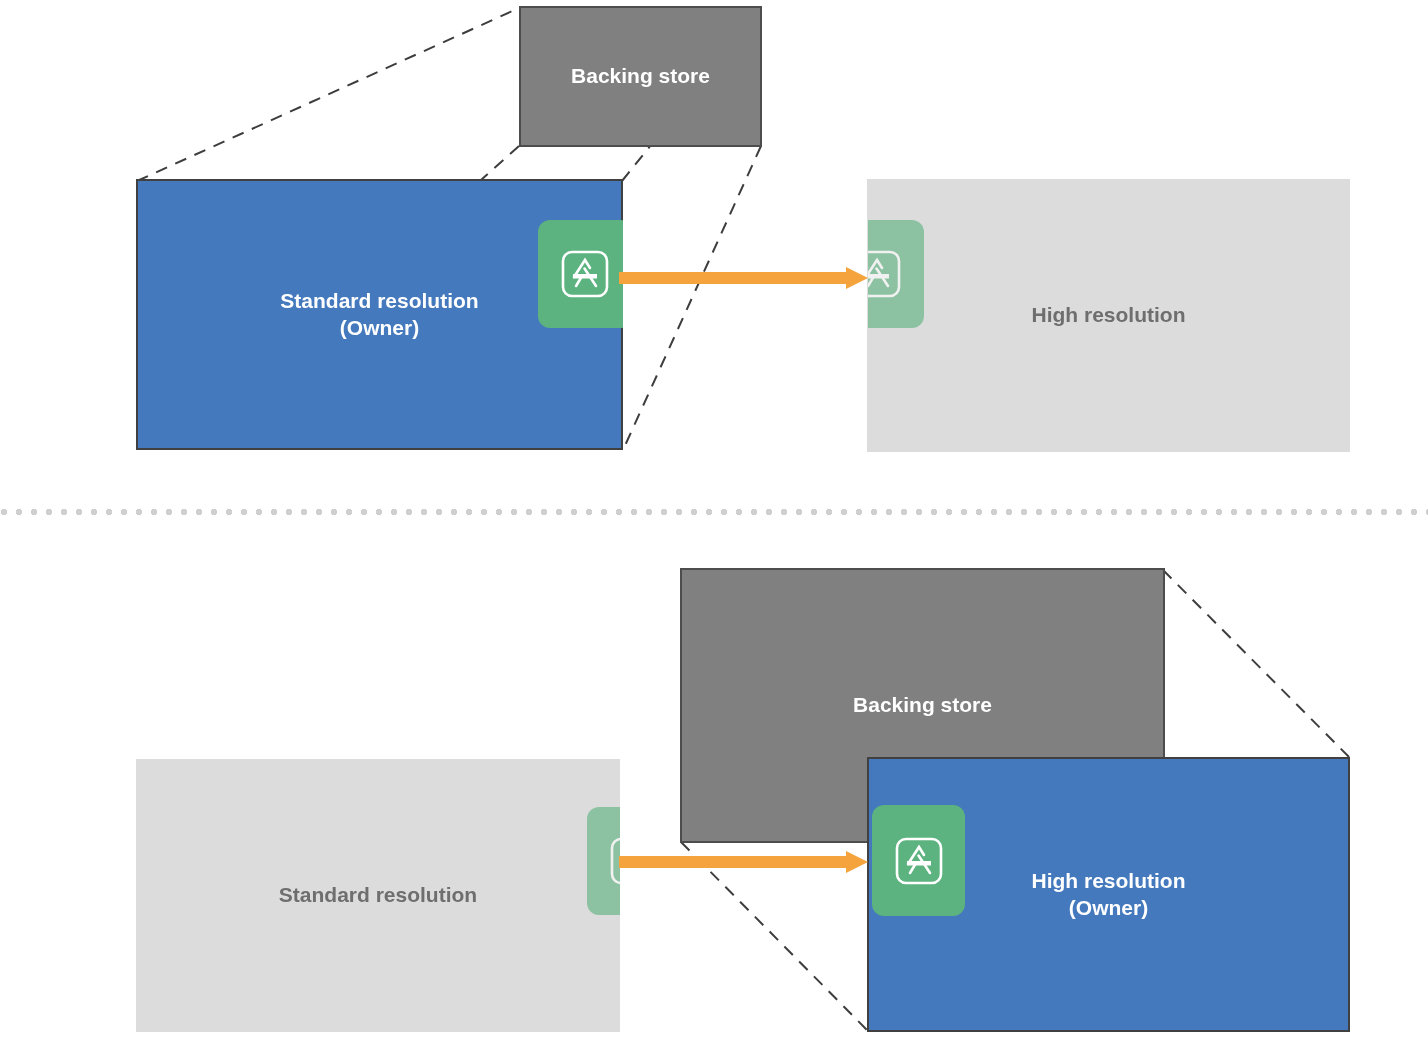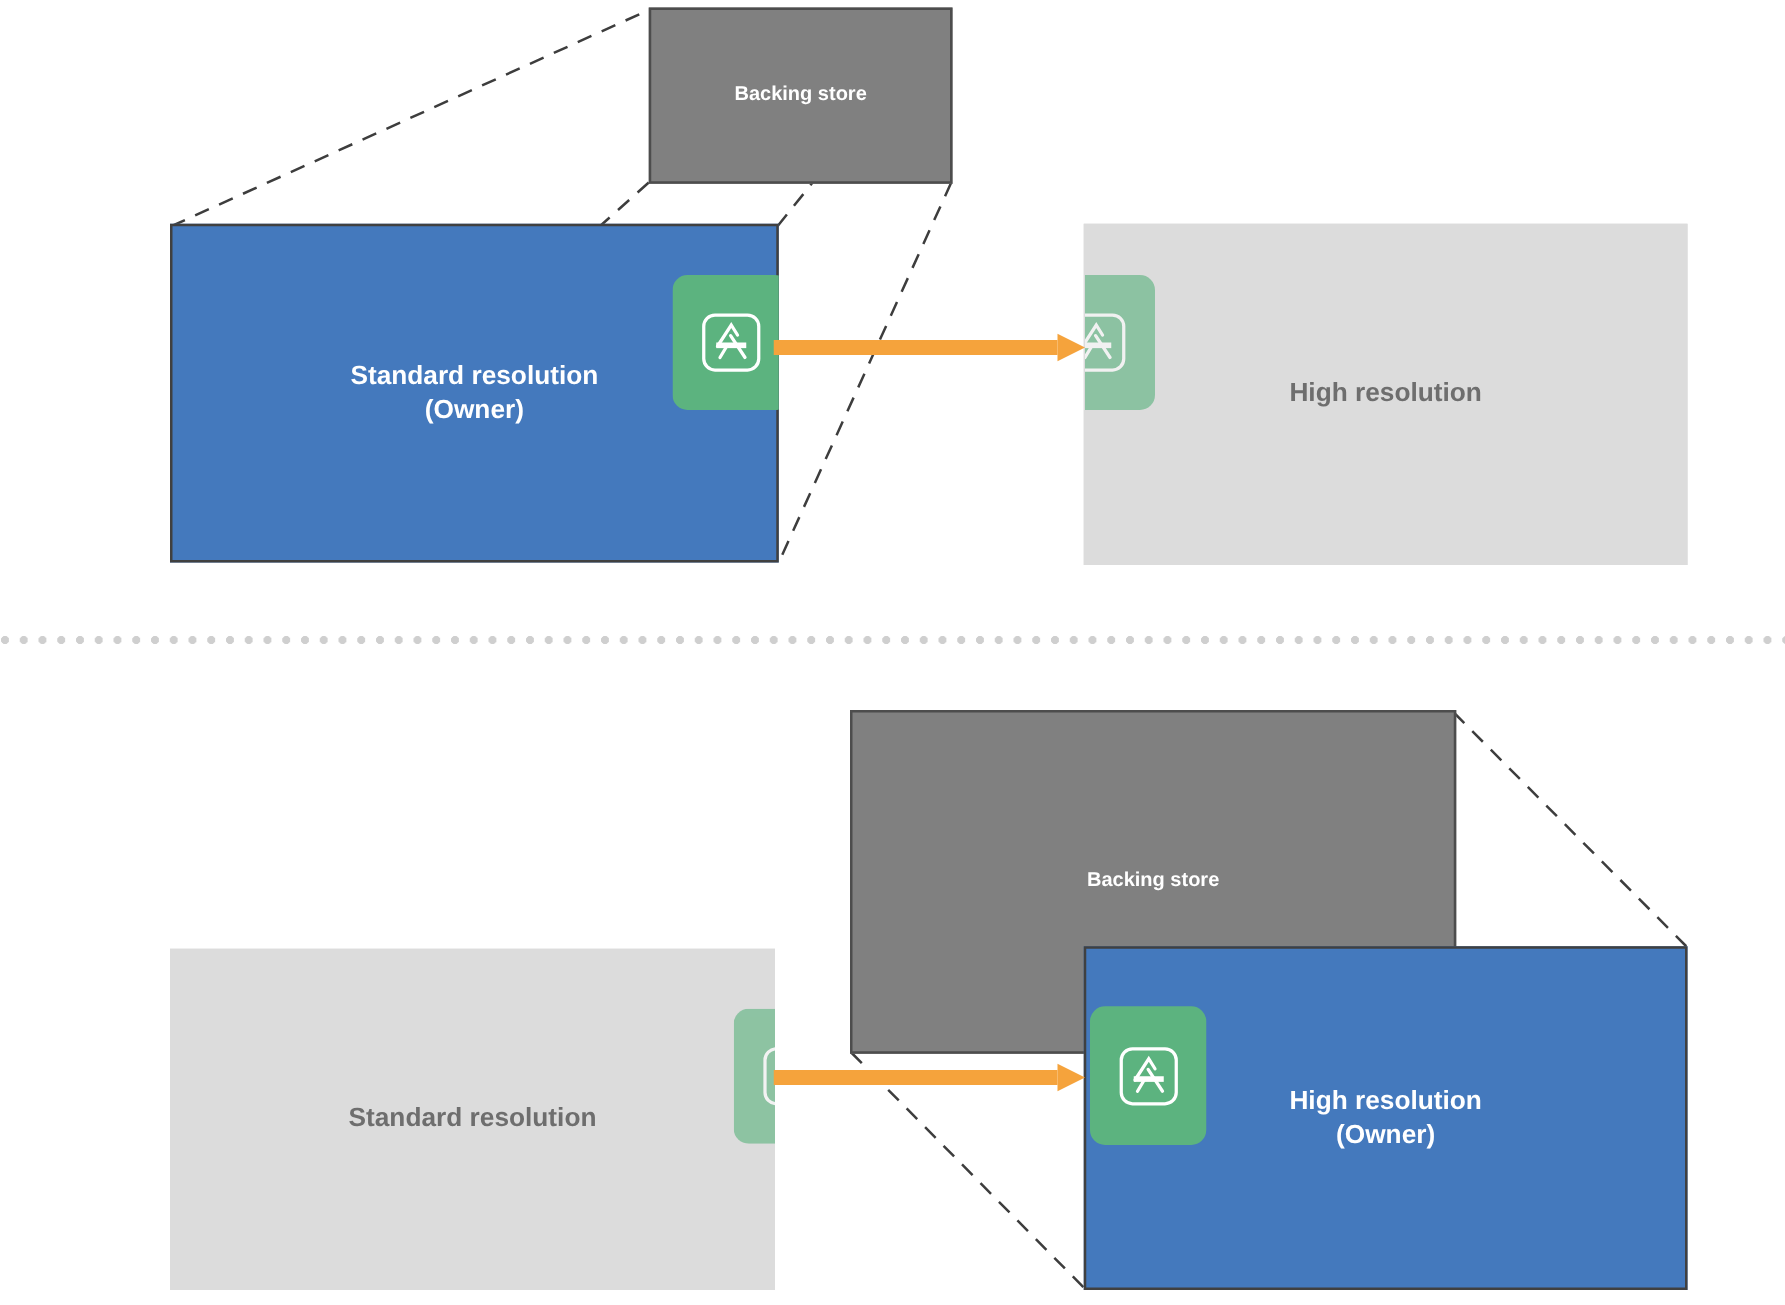--- a/index.html
+++ b/index.html
@@ -34,21 +34,21 @@
     line-height: 1.27;
     pointer-events: none;
   }
 
   .box-backing {
     background: #808080;
     border: 2px solid #4d4d4d;
   }
   .box-backing .box-label {
     color: #ffffff;
-    font-size: 16px;
+    font-size: 21px;
     font-weight: bold;
   }
 
   .box-blue {
     background: #4479bd;
     border: 2px solid #404040;
   }
   .box-blue .box-label {
     color: #ffffff;
     font-size: 21px;

